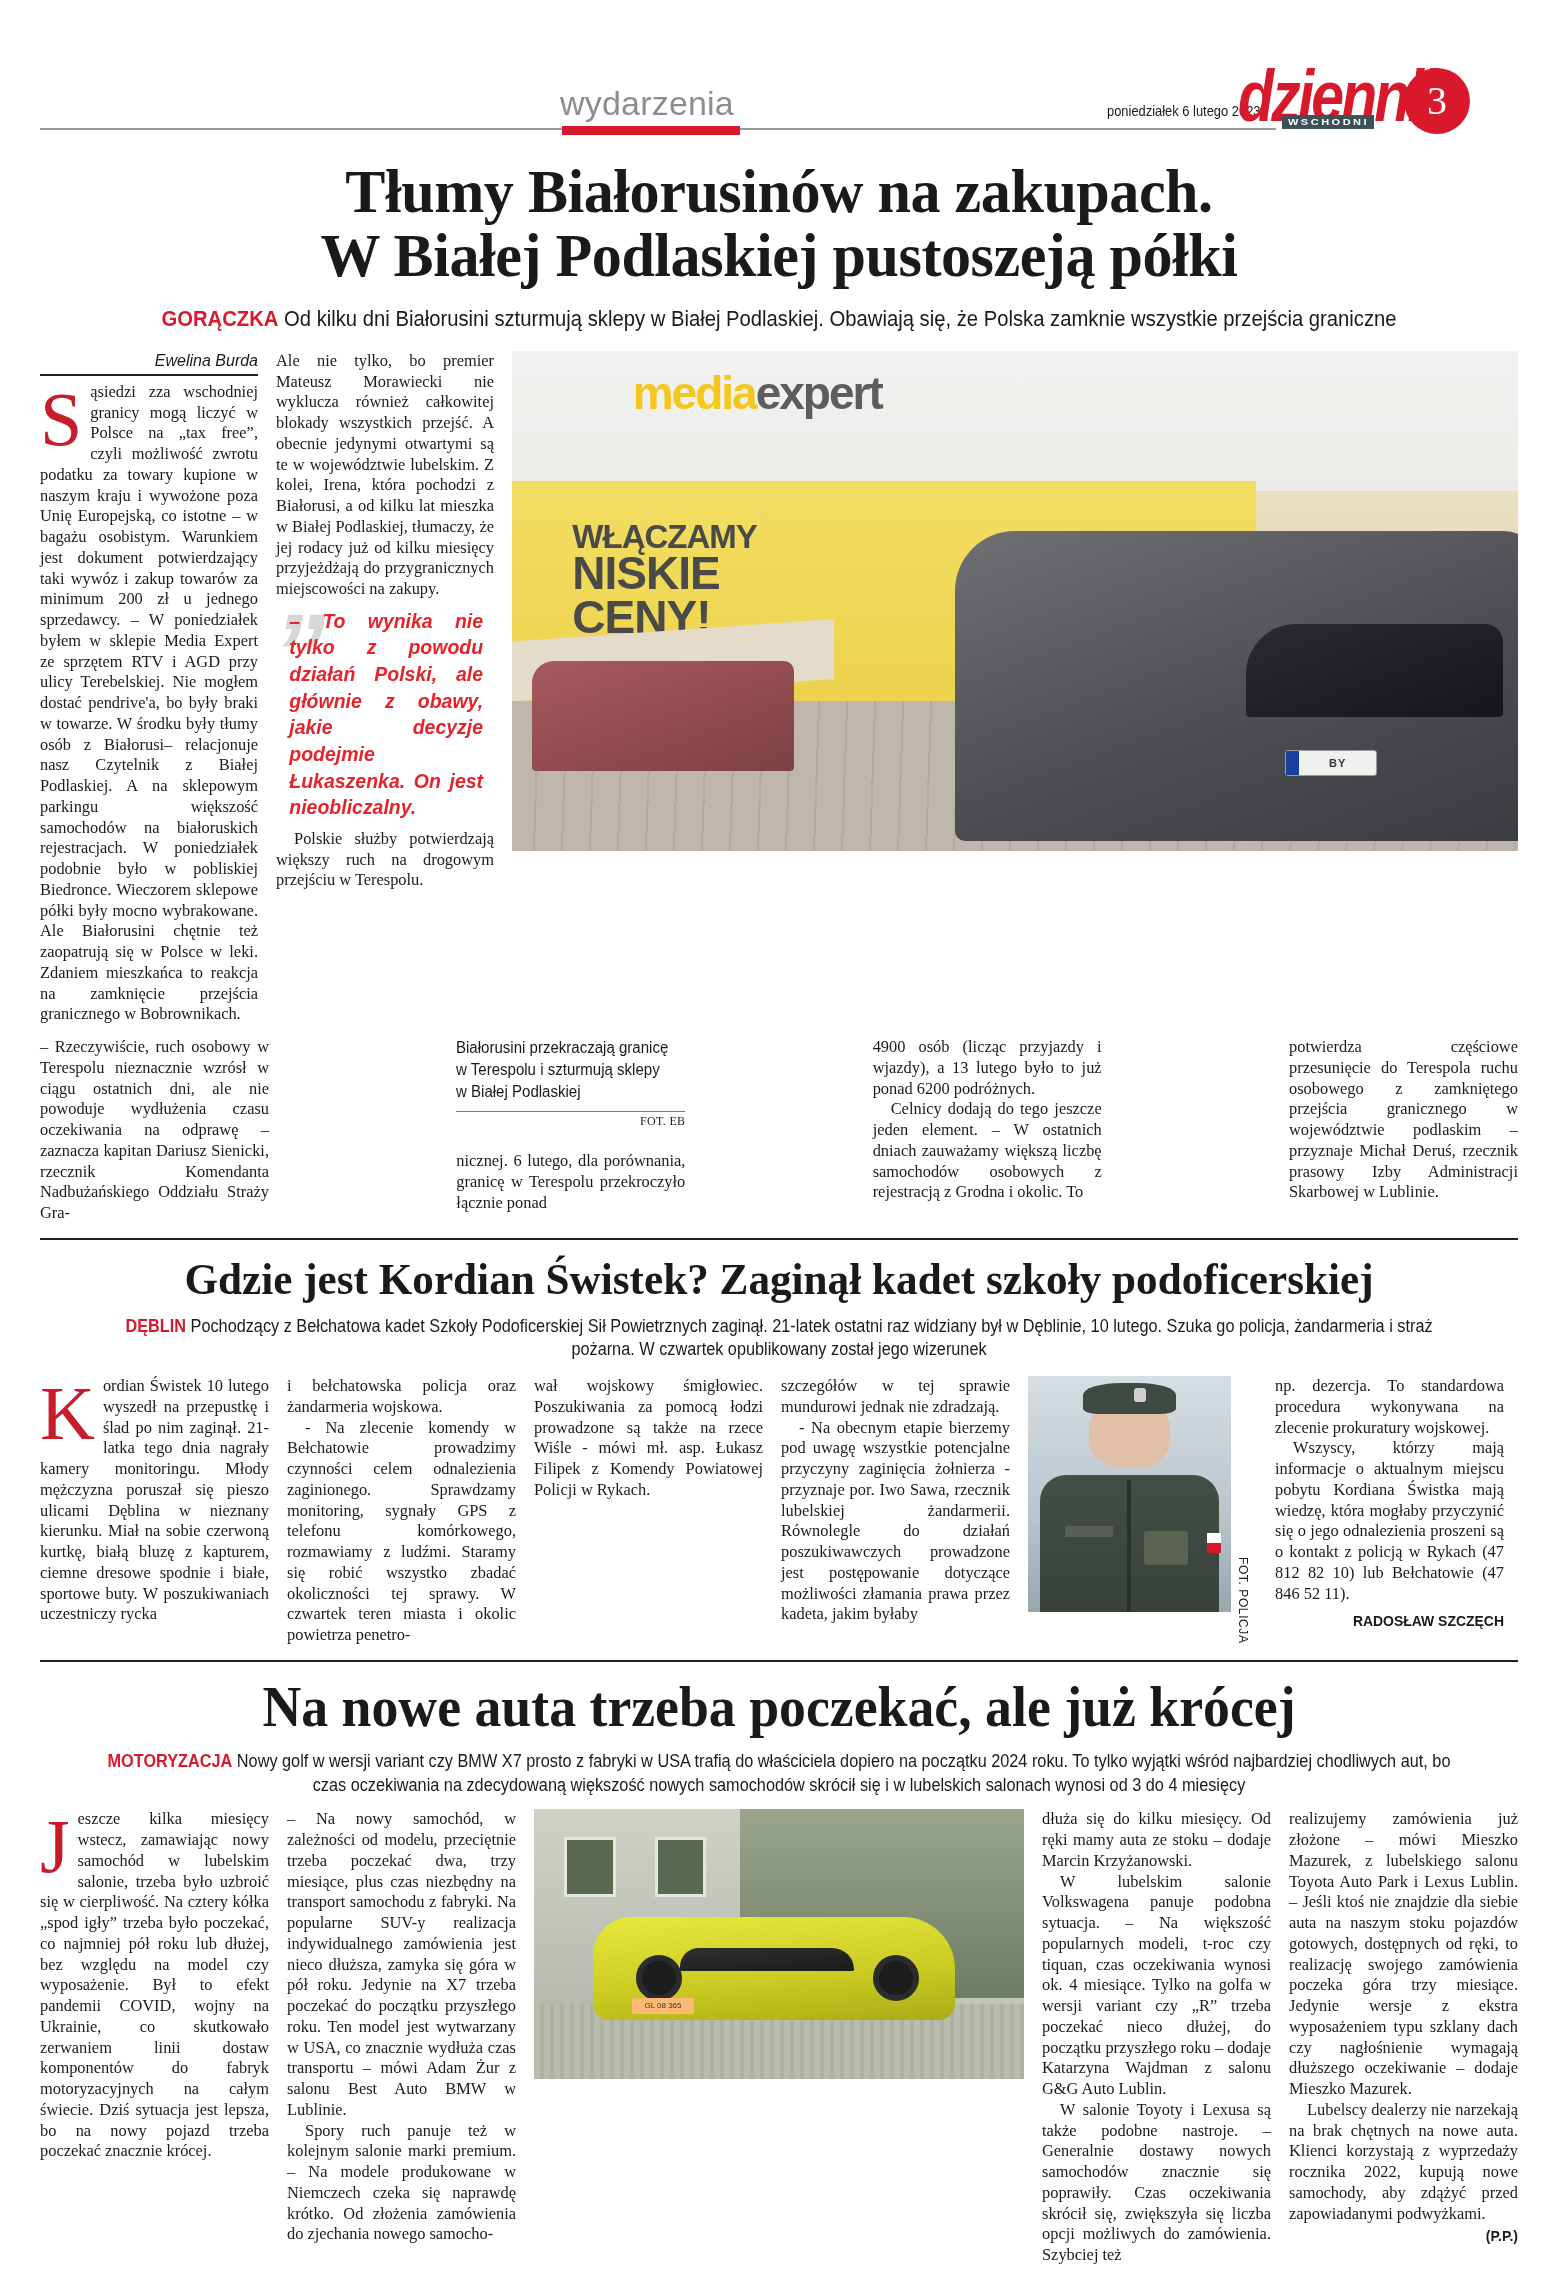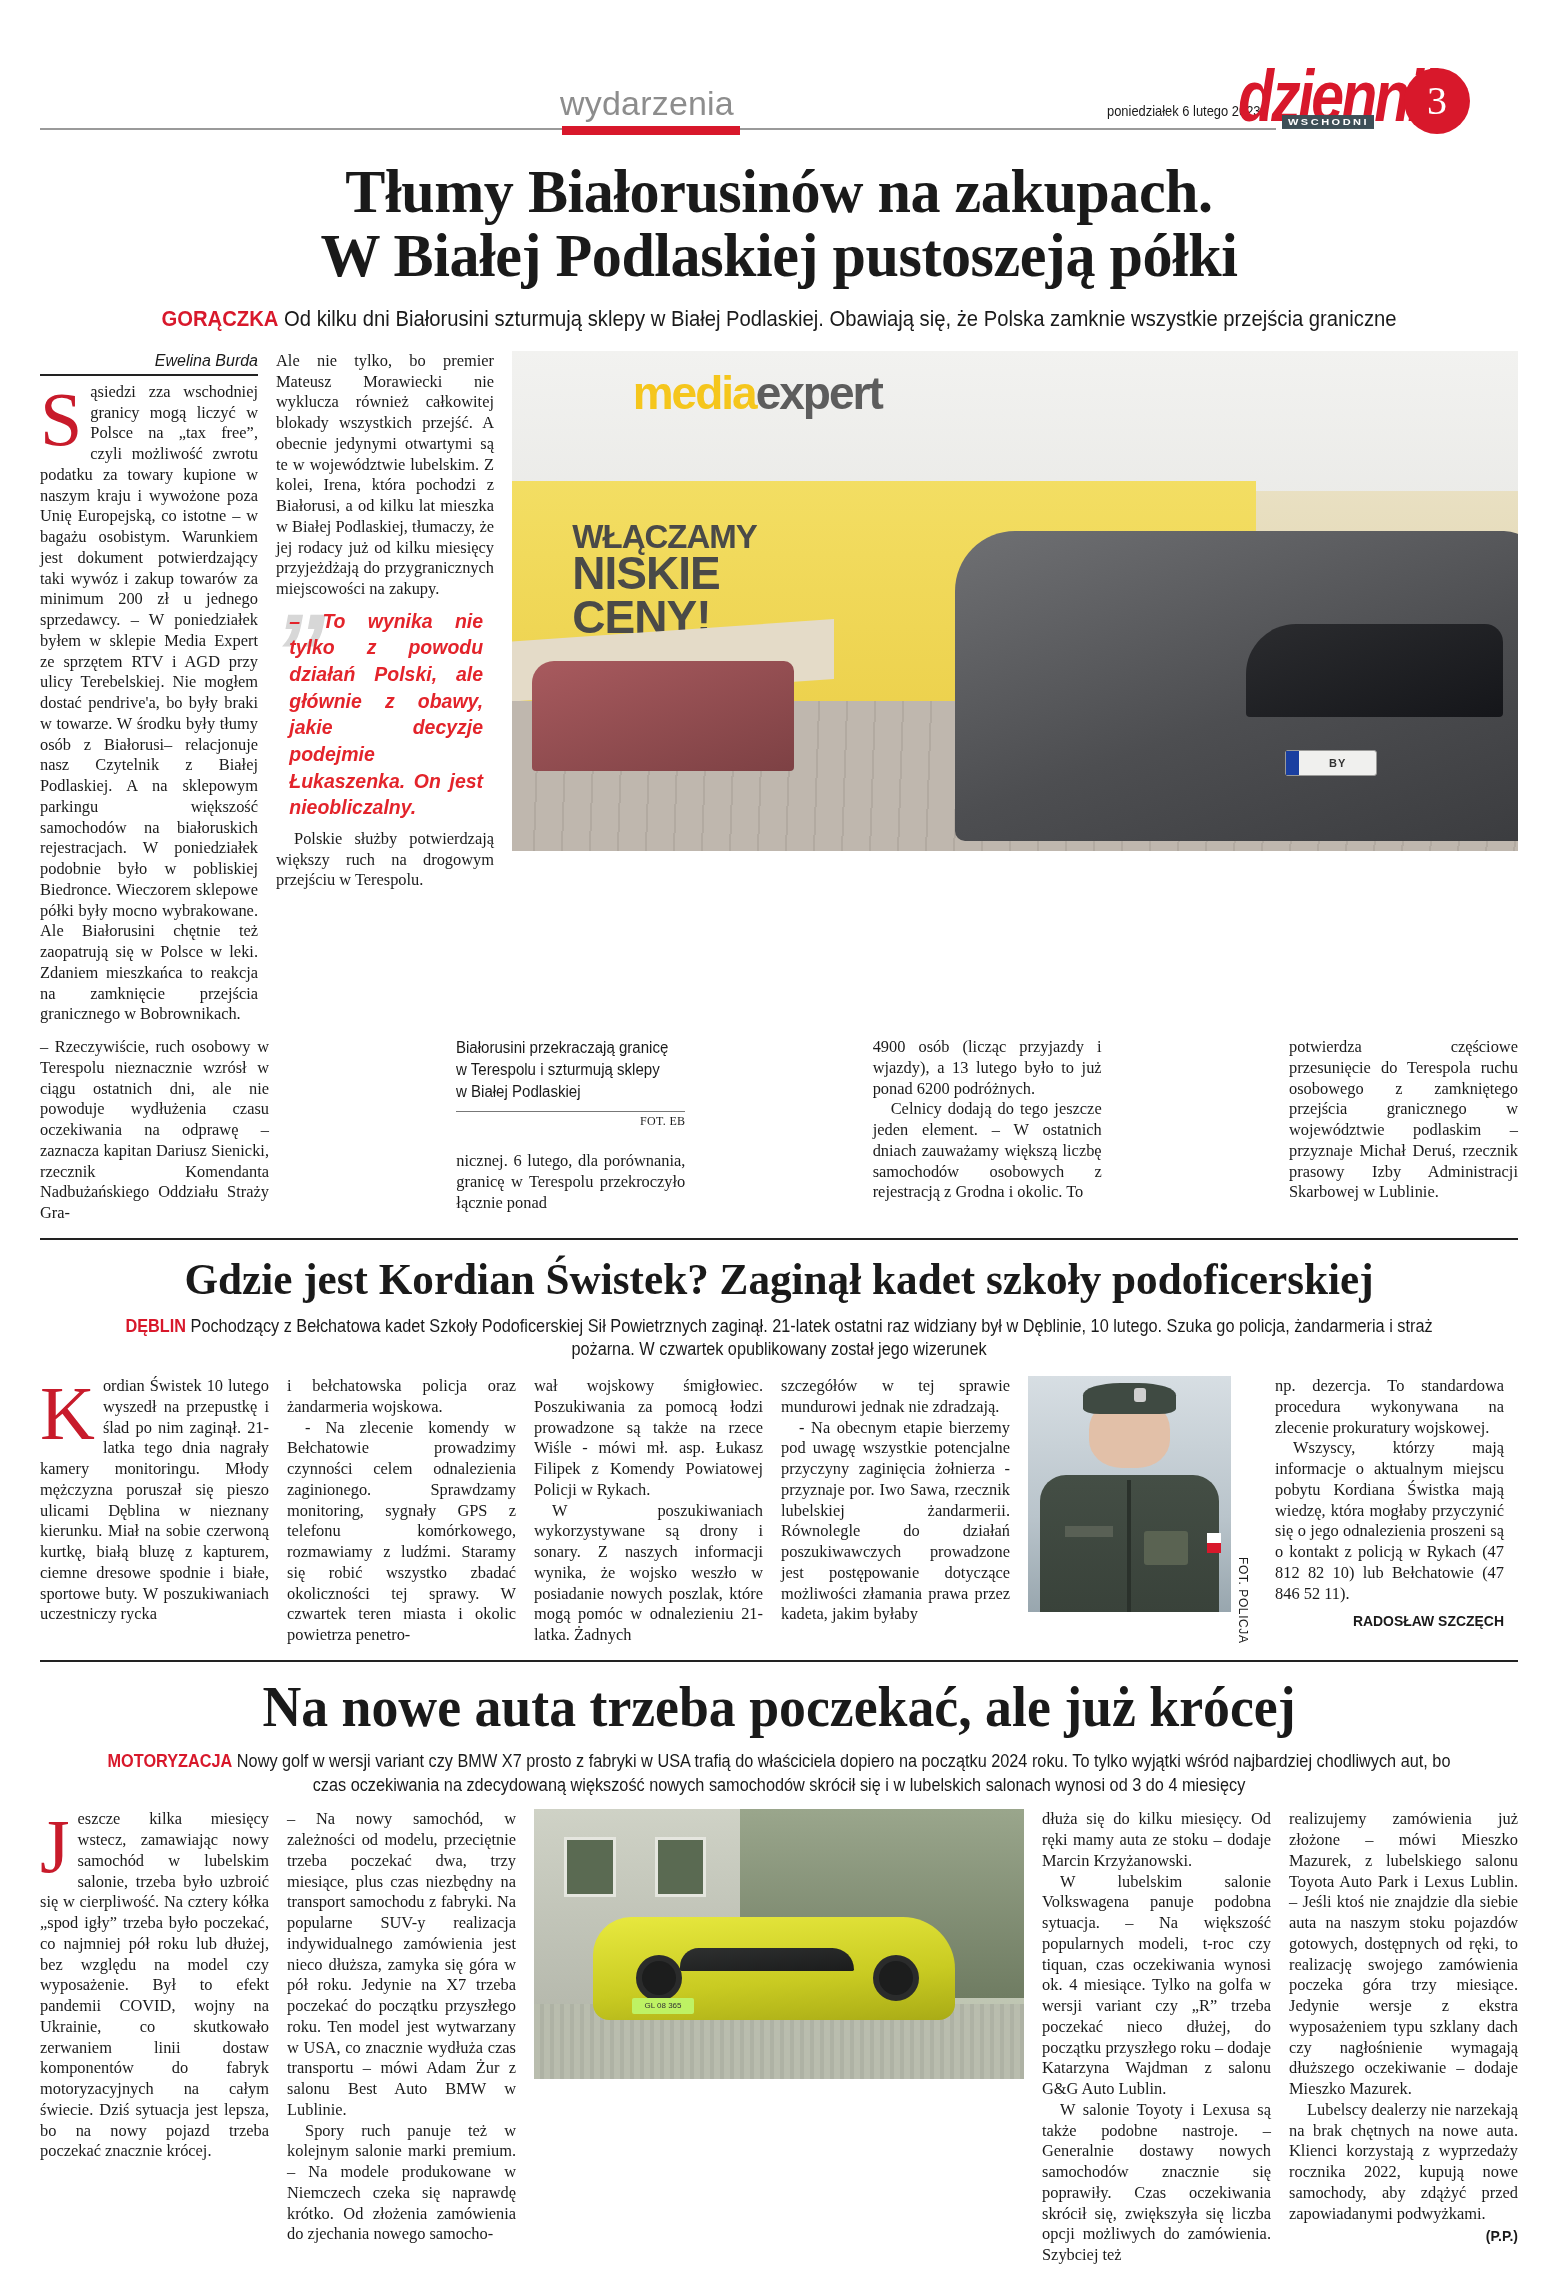--- a/index.html
+++ b/index.html
@@ -306,21 +306,21 @@
     background:linear-gradient(175deg,#e8e93f,#c9cb22 60%,#a9ab16);
     border-radius: 38px 52px 16px 16px;
   }
   .g-cabin {
     position:absolute; left:24%; bottom:48%; width:48%; height:22%;
     background:linear-gradient(175deg,#2e3030,#1b1c1c);
     border-radius: 26px 30px 2px 2px;
   }
   .g-wheel { position:absolute; bottom:18%; width:46px; height:46px; border-radius:50%;
     background:#1c1d1d; border:6px solid #2a2b2b; }
-  .g-plate { position:absolute; left:20%; bottom:24%; width:62px; height:16px; background:#bef264; border-radius:2px;
+  .g-plate { position:absolute; left:20%; bottom:24%; width:62px; height:16px; background:#fdba74; border-radius:2px;
     font-family:"Liberation Sans", sans-serif; font-size:8px; text-align:center; line-height:16px; color:#333; }
 </style>
 </head>
 <body>
 
 <div class="page">
 
   <div class="masthead">
     <div class="mast-rule"></div>
     <div class="section-word">wydarzenia</div>
@@ -422,21 +422,20 @@
     <div class="a2-cols">
       <div class="a2-c col">
         <p class="first dropcap">Kordian Świstek 10 lutego wyszedł na przepustkę i ślad po nim zaginął. 21-latka tego dnia nagrały kamery monitoringu. Młody mężczyzna poruszał się pieszo ulicami Dęblina w nieznany kierunku. Miał na sobie czerwoną kurtkę, białą bluzę z kapturem, ciemne dresowe spodnie i białe, sportowe buty. W poszukiwaniach uczestniczy rycka</p>
       </div>
       <div class="a2-c col">
         <p class="first">i bełchatowska policja oraz żandarmeria wojskowa.</p>
         <p>- Na zlecenie komendy w Bełchatowie prowadzimy czynności celem odnalezienia zaginionego. Sprawdzamy monitoring, sygnały GPS z telefonu komórkowego, rozmawiamy z ludźmi. Staramy się robić wszystko zbadać okoliczności tej sprawy. W czwartek teren miasta i okolic powietrza penetro-</p>
       </div>
       <div class="a2-c col">
         <p class="first">wał wojskowy śmigłowiec. Poszukiwania za pomocą łodzi prowadzone są także na rzece Wiśle - mówi mł. asp. Łukasz Filipek z Komendy Powiatowej Policji w Rykach.</p>
-        <p>W poszukiwaniach wykorzystywane są drony i sonary. Z naszych informacji wynika, że wojsko weszło w posiadanie nowych poszlak, które mogą pomóc w odnalezieniu 21-latka. Żadnych</p>
       </div>
       <div class="a2-c col">
         <p class="first">szczegółów w tej sprawie mundurowi jednak nie zdradzają.</p>
         <p>- Na obecnym etapie bierzemy pod uwagę wszystkie potencjalne przyczyny zaginięcia żołnierza - przyznaje por. Iwo Sawa, rzecznik lubelskiej żandarmerii. Równolegle do działań poszukiwawczych prowadzone jest postępowanie dotyczące możliwości złamania prawa przez kadeta, jakim byłaby</p>
       </div>
       <div class="a2-photowrap">
         <div class="a2-photo">
           <div class="cad-bg"></div>
           <div class="cad-body"></div>
           <div class="cad-head"></div>

